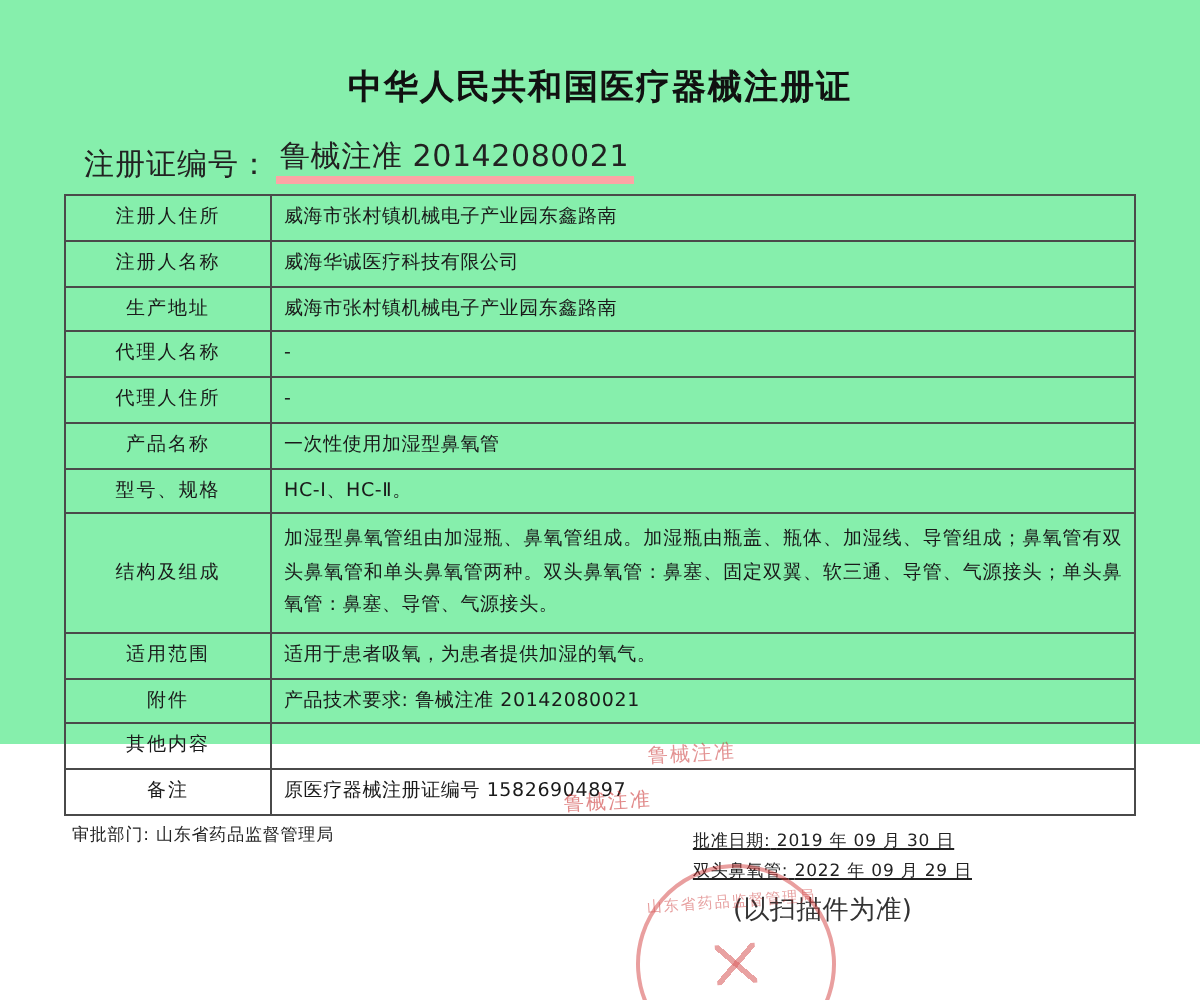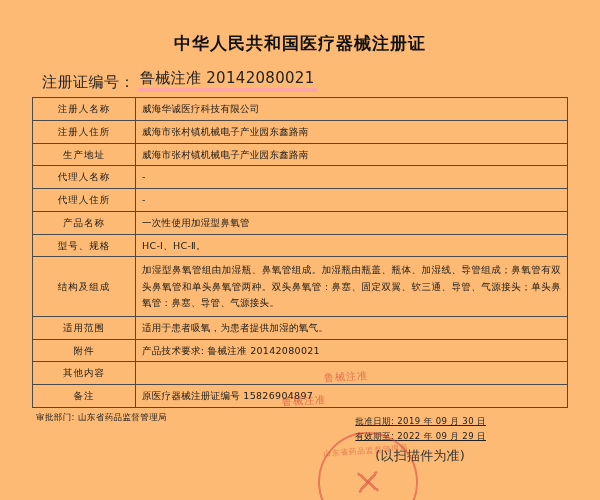--- a/index.html
+++ b/index.html
@@ -10,24 +10,24 @@
     width: 600px;
     height: 500px;
     background: #ffffff;
     font-family: "DejaVu Sans", sans-serif;
     color: #1a1a1a;
     overflow: hidden;
   }
   .page {
     position: relative;
     width: 600px;
-    height: 500px;
+    height: 372px;
     box-sizing: border-box;
     padding: 28px 32px 0 32px;
-    background: #fdba74;
+    background: #86efac;
   }
   .doc-title {
     text-align: center;
     font-size: 17px;
     font-weight: bold;
     letter-spacing: 1px;
     color: #111;
     margin: 4px 0 14px 0;
     font-family: "DejaVu Serif", serif;
   }
@@ -175,26 +175,26 @@
   <div class="doc-title">中华人民共和国医疗器械注册证</div>
 
   <div class="cert-no-line">
     <span class="cert-no-label">注册证编号：</span>
     <span class="cert-no-value">鲁械注准 20142080021</span>
   </div>
 
   <table class="cert-table">
     <tbody>
       <tr>
+        <td class="label-cell">注册人住所</td>
+        <td class="value-cell">威海市张村镇机械电子产业园东鑫路南</td>
+      </tr>
+      <tr>
         <td class="label-cell">注册人名称</td>
         <td class="value-cell">威海华诚医疗科技有限公司</td>
-      </tr>
-      <tr>
-        <td class="label-cell">注册人住所</td>
-        <td class="value-cell">威海市张村镇机械电子产业园东鑫路南</td>
       </tr>
       <tr>
         <td class="label-cell">生产地址</td>
         <td class="value-cell">威海市张村镇机械电子产业园东鑫路南</td>
       </tr>
       <tr>
         <td class="label-cell">代理人名称</td>
         <td class="value-cell">-</td>
       </tr>
       <tr>
@@ -234,21 +234,21 @@
 
   <div class="footer">
     <div class="approval-line">审批部门: 山东省药品监督管理局</div>
 
     <div class="dates">
       <div class="date-row">
         <span>批准日期:</span>
         <span>2019 年 09 月 30 日</span>
       </div>
       <div class="date-row">
-        <span>有效期至:</span>
+        <span>双头鼻氧管:</span>
         <span>2022 年 09 月 29 日</span>
       </div>
       <div class="date-note">(以扫描件为准)</div>
     </div>
 
     <div class="stamp-overlay2">鲁械注准</div>
     <div class="stamp-overlay">鲁械注准</div>
 
     <div class="seal">
       <div class="seal-text">

